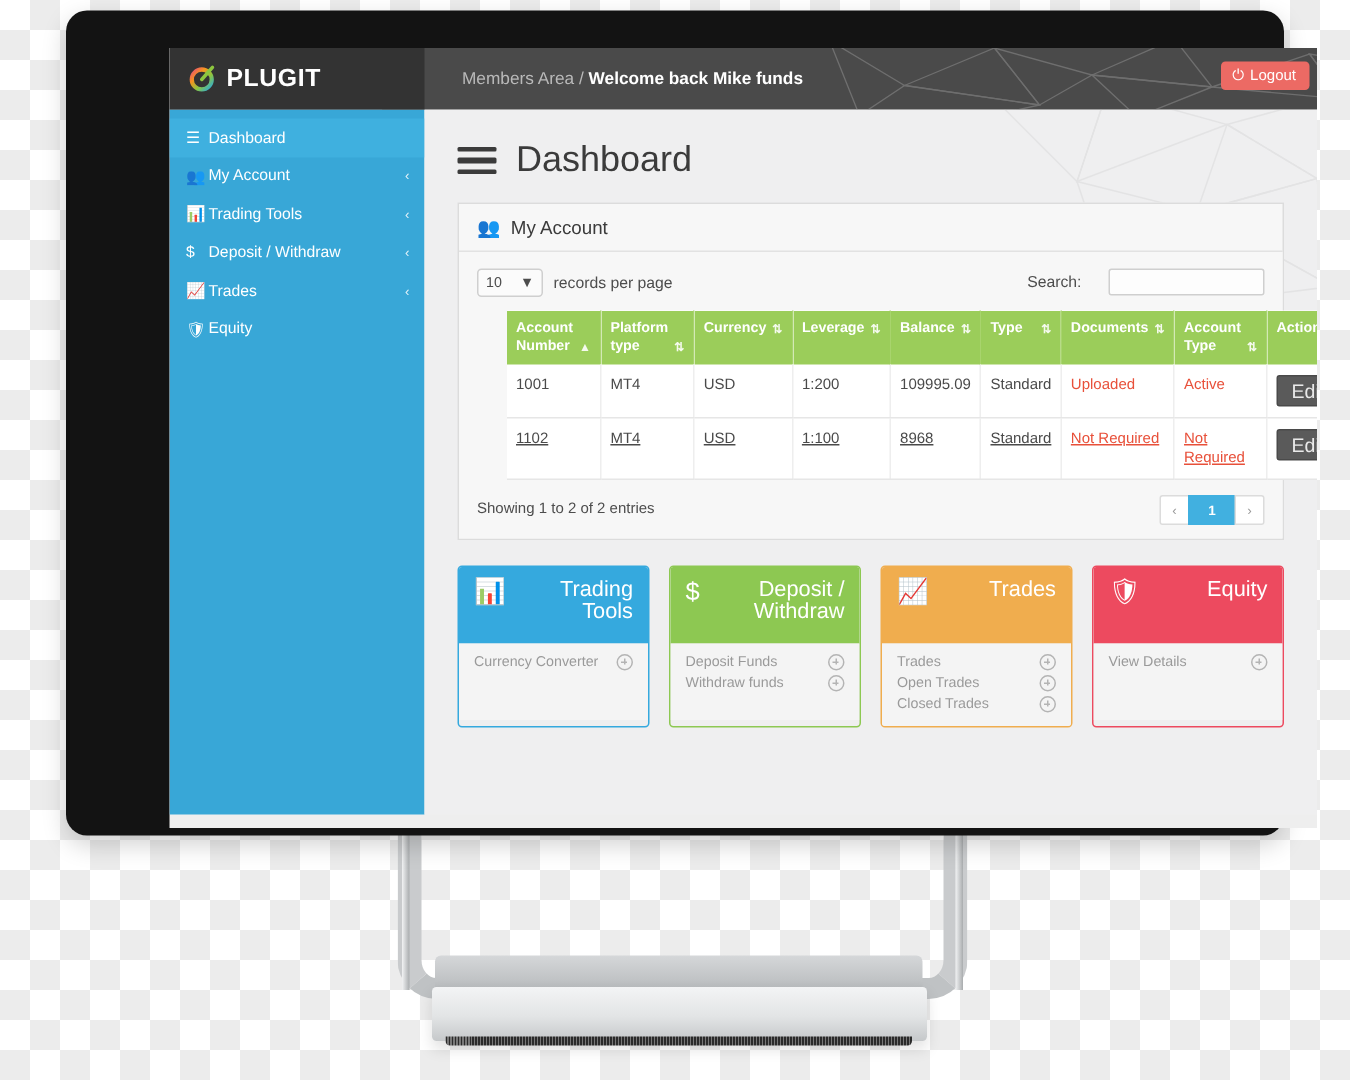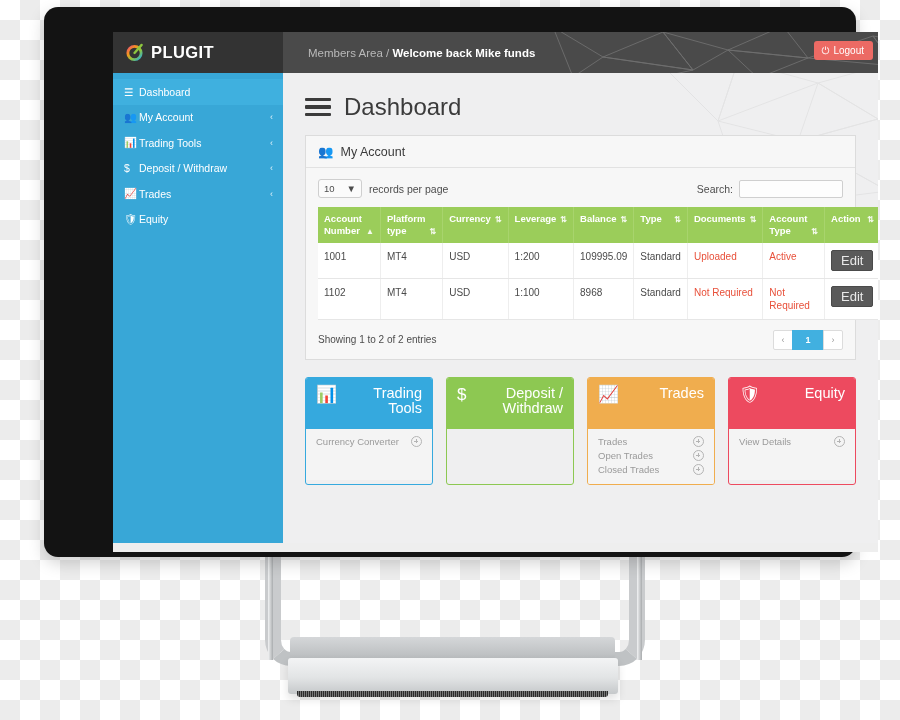--- a/index.html
+++ b/index.html
@@ -168,54 +168,54 @@
     border: 1px solid #dcdcdc; position: relative; z-index: 2;
   }
   #panel-head {
     display: flex; align-items: center; gap: 7px;
     padding: 8px 12px; border-bottom: 1px solid #e2e2e2;
     font-size: 12.5px; color: #3b3b3b;
   }
   #panel-body { padding: 11px 12px 9px 12px; background: #f7f7f7; }
 
   .table-controls {
-    display: flex; align-items: center; justify-content: space-between;
+    display: flex; align-items: flex-start; justify-content: space-between;
     margin-bottom: 9px;
   }
   .per-page { display: flex; align-items: center; gap: 7px; font-size: 10.5px; color: #4d4d4d;}
   .select-box {
     width: 44px; height: 19px; background: #fbfbfb; border: 1px solid #cfcfcf;
     border-radius: 3px; display: flex; align-items: center; justify-content: space-between;
     padding: 0 5px; box-sizing: border-box; font-size: 9.5px; color: #4d4d4d; cursor: pointer;
   }
-  .search-wrap { display: flex; align-items: center; gap: 6px; font-size: 10.5px; color: #4d4d4d; }
+  .search-wrap { display: flex; align-items: center; gap: 18px; font-size: 10.5px; color: #4d4d4d; }
   .search-input {
     width: 104px; height: 18px; background: #fdfdfd; border: 1px solid #cfcfcf;
     border-radius: 2px; box-sizing: border-box; font-size: 10px; padding: 0 4px;
     font-family: "Liberation Sans", sans-serif; color: #333;
   }
 
   table#accounts {
     width: 100%; border-collapse: collapse; background: #ffffff;
-    font-size: 10px; color: #4a4a4a;
+    font-size: 10px; color: #4a4a4a; margin-left: 20px;
   }
   table#accounts thead th {
     background: #9bcd5a; color: #ffffff; font-weight: bold;
     text-align: left; padding: 6px 6px; vertical-align: top;
     border-right: 1px solid #a8d46d; font-size: 9.5px;
     position: relative; line-height: 1.25;
   }
   table#accounts thead th:last-child { border-right: none; }
   .th-inner { display: flex; justify-content: space-between; gap: 4px; }
   .sort-ico { font-size: 8px; opacity: .9; align-self: flex-end; }
   table#accounts tbody td {
     padding: 7px 6px; border-bottom: 1px solid #e6e6e6; border-right: 1px solid #eeeeee;
     vertical-align: top; line-height: 1.3;
   }
-  table#accounts tbody tr:last-child td { border-bottom: 1px solid #e6e6e6; }
+  table#accounts tbody tr:last-child td { border-bottom: 1px solid #e6e6e6; text-decoration: underline; }
   td.alert { color: #e8503a; }
   .btn-edit {
     background: #5a5a5a; color: #e9e9e9; border: 1px solid #4a4a4a;
     font-size: 13px; padding: 2px 9px; border-radius: 2px; cursor: pointer;
     font-family: "Liberation Sans", sans-serif;
   }
 
   .table-footer {
     display: flex; align-items: center; justify-content: space-between;
     padding-top: 10px; font-size: 10px; color: #4d4d4d;
@@ -515,20 +515,30 @@
                   <span class="circ"></span>
                 </div>
               </div>
             </div>
 
             <div class="card c-green">
               <div class="card-head">
                 <span class="card-ico">$</span>
                 <span class="card-title">Deposit / Withdraw</span>
               </div>
+              <div class="card-body">
+                <div class="card-link">
+                  <span>Deposit Funds</span>
+                  <span class="circ"></span>
+                </div>
+                <div class="card-link">
+                  <span>Withdraw funds</span>
+                  <span class="circ"></span>
+                </div>
+              </div>
             </div>
 
             <div class="card c-orange">
               <div class="card-head">
                 <span class="card-ico">📈</span>
                 <span class="card-title">Trades</span>
               </div>
               <div class="card-body">
                 <div class="card-link">
                   <span>Trades</span>

